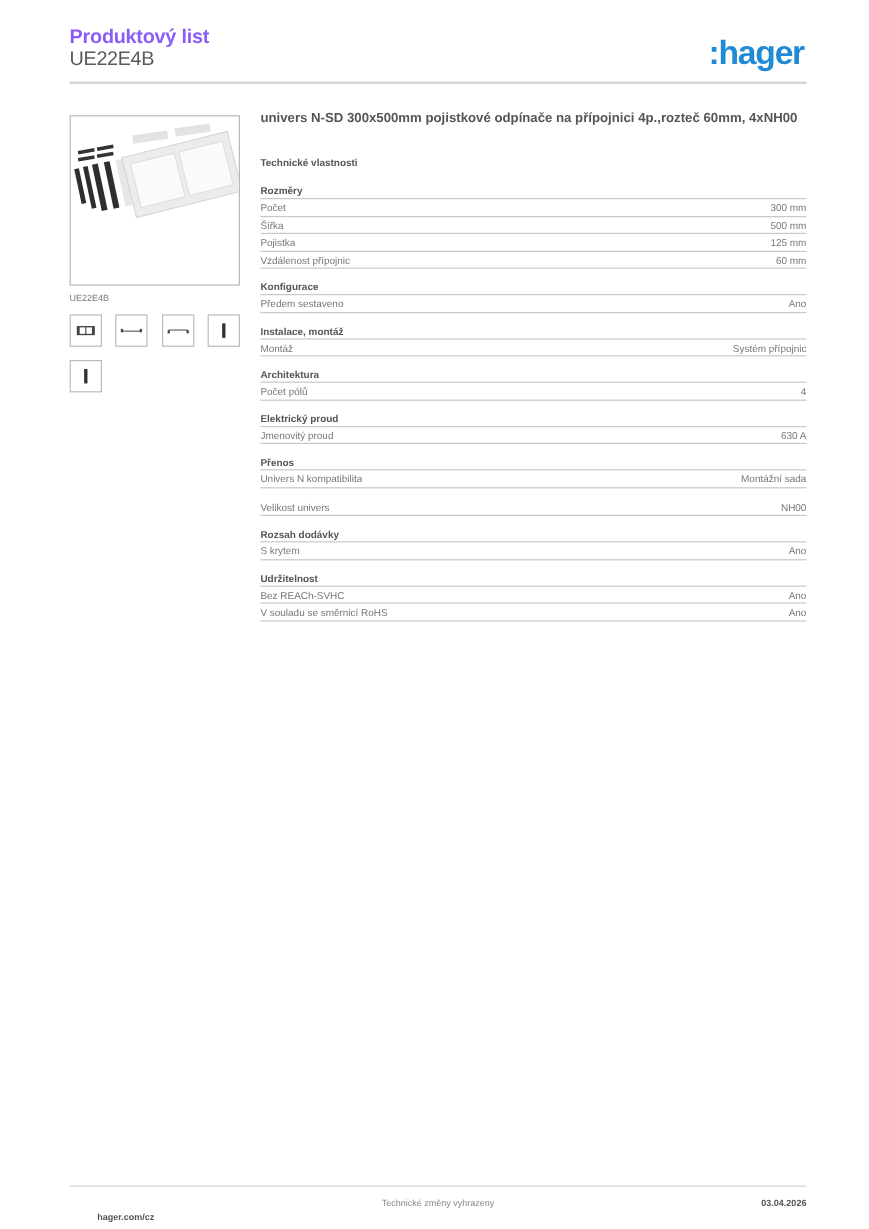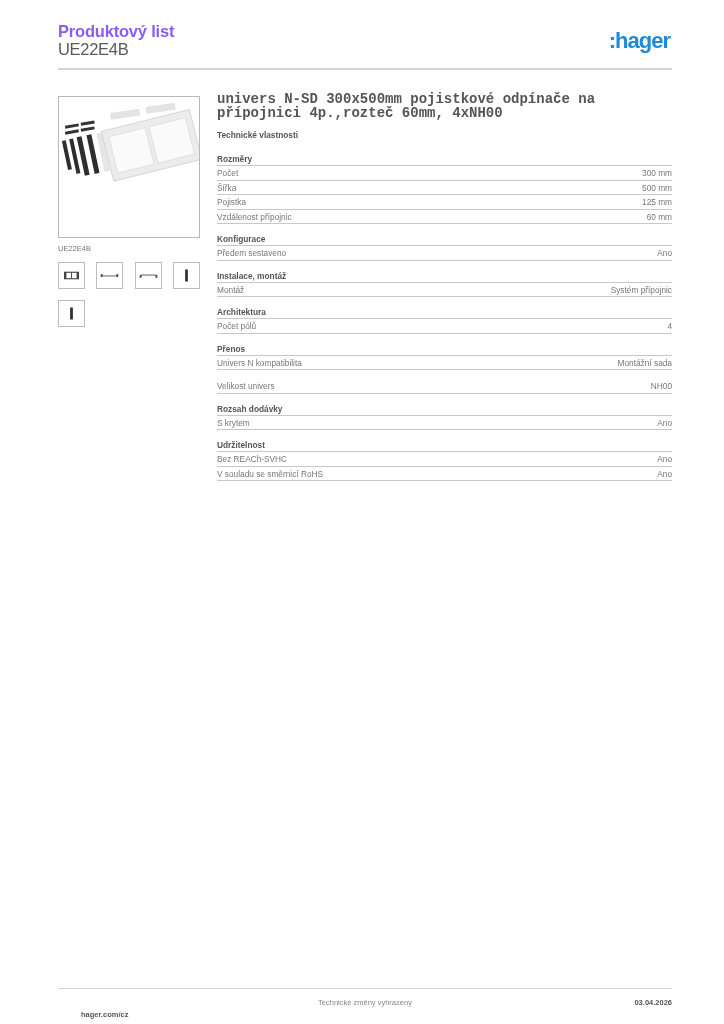--- a/index.html
+++ b/index.html
@@ -38,21 +38,21 @@
       left: 0;
       top: 18px;
       font-size: 16.5px;
       color: #5a5a5a;
       letter-spacing: -0.3px;
     }
     .logo {
       position: absolute;
       right: 2px;
       top: 6px;
-      font-size: 22px;
+      font-size: 28px;
       font-weight: bold;
       color: #1f8ad6;
       letter-spacing: -1px;
     }
     .header-rule {
       position: absolute;
       left: 58px;
       top: 68px;
       width: 614px;
       height: 2px;
@@ -92,26 +92,25 @@
     }
     .thumb svg { width: 100%; height: 100%; display: block; }
     
     .main {
       position: absolute;
       left: 217px;
       top: 92px;
       width: 455px;
     }
     .description {
-      font-size: 14px;
+      font-size: 11px;
       font-weight: bold;
       color: #555;
       height: 36px;
       line-height: 14px;
-      font-family: Liberation Mono, monospace;
     }
     .tech-heading {
       font-size: 8.3px;
       font-weight: bold;
       color: #555;
       height: 25px;
       line-height: 14px;
     }
     .section {
       margin-bottom: 9px;
@@ -272,20 +271,27 @@
     </div>
 
     <div class="section">
       <div class="section-title">Architektura</div>
       <div class="row">
           <span class="label">Počet pólů</span>
           <span class="value">4</span>
         </div>
     </div>
 
+    <div class="section">
+      <div class="section-title">Elektrický proud</div>
+      <div class="row">
+          <span class="label">Jmenovitý proud</span>
+          <span class="value">630 A</span>
+        </div>
+    </div>
 
     <div class="section">
       <div class="section-title">Přenos</div>
       <div class="row">
           <span class="label">Univers N kompatibilita</span>
           <span class="value">Montážní sada</span>
         </div>
     </div>
 
     <div class="section">

